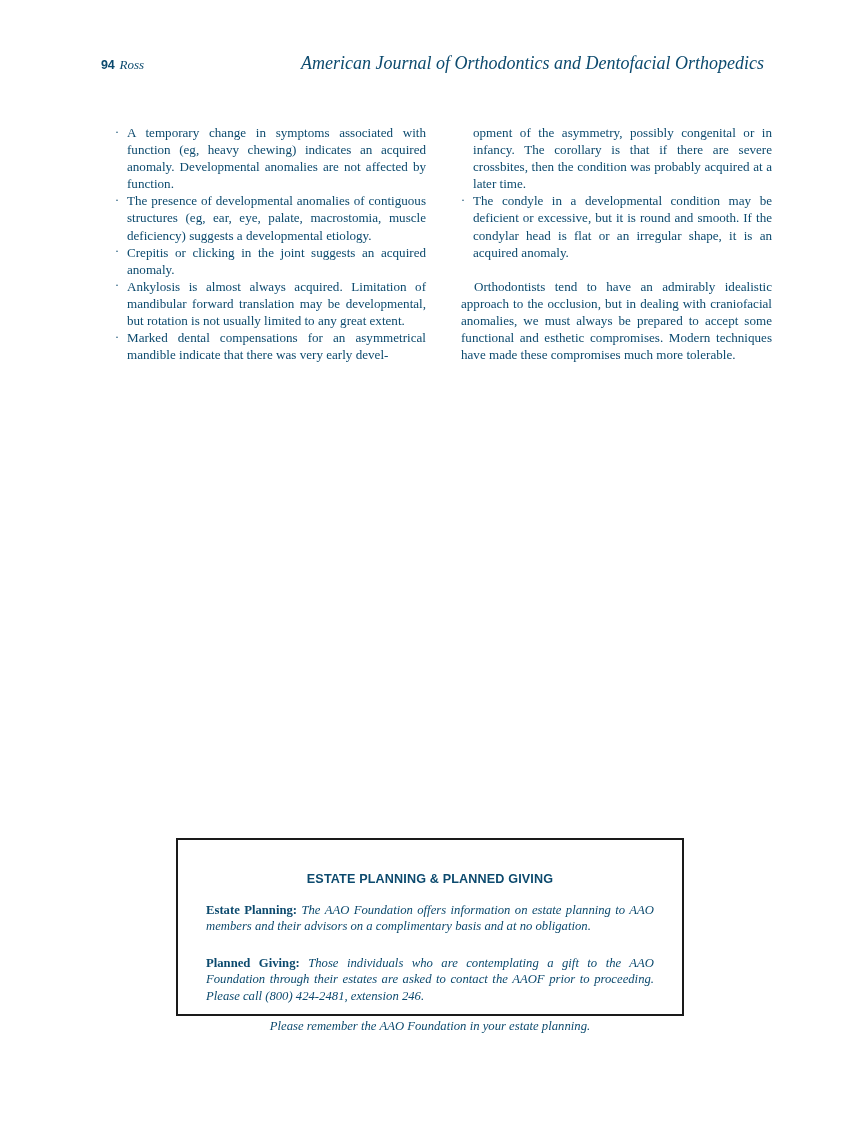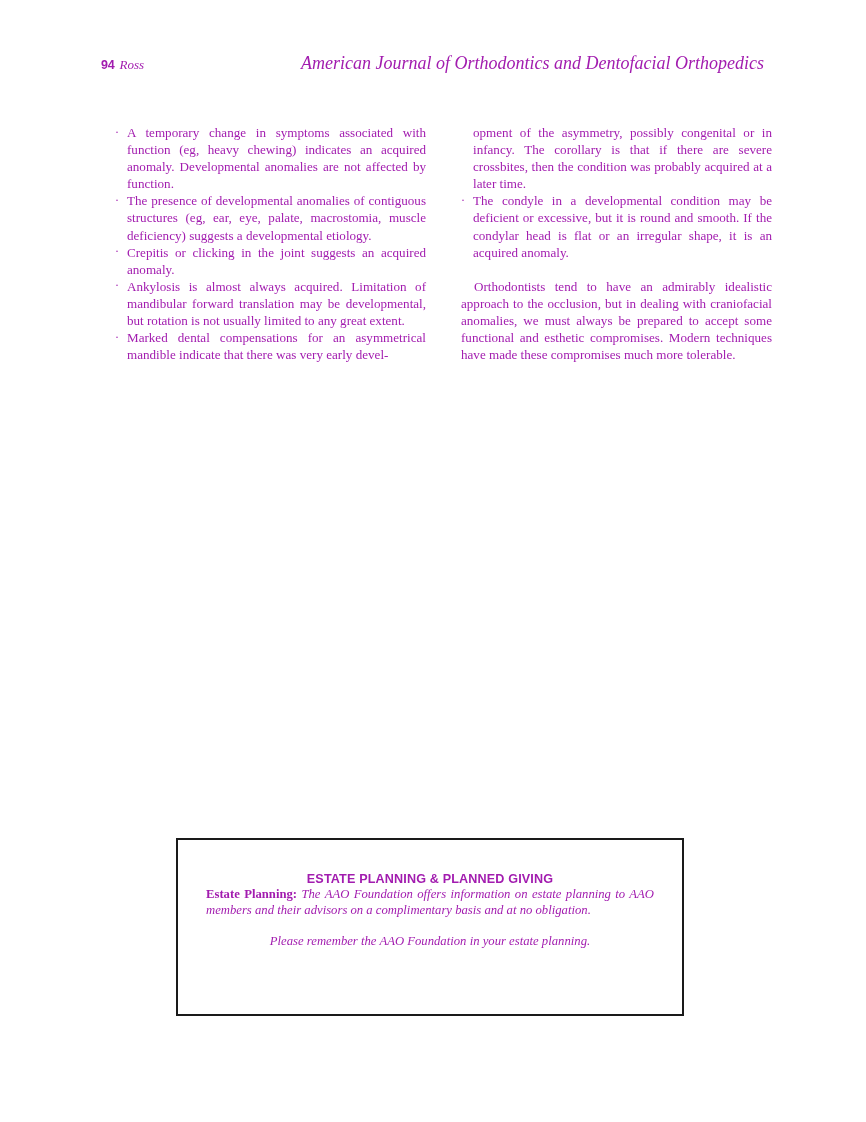--- a/index.html
+++ b/index.html
@@ -6,21 +6,21 @@
     margin: 0;
     padding: 0;
     background: #ffffff;
   }
   .page {
     position: relative;
     width: 866px;
     height: 1122px;
     background: #ffffff;
     font-family: "Liberation Serif", serif;
-    color: #a21caf;
+    color: #0c4a6e;
     overflow: hidden;
   }
 
   
   .running-head {
     position: absolute;
     left: 101px;
     top: 55px;
     width: 663px;
     height: 36px;
@@ -114,21 +114,21 @@
   }
   .notice-body {
     padding: 0 28px;
     font-size: 12.7px;
     line-height: 16.4px;
   }
   .notice-para {
     margin: 0;
     text-align: justify;
   }
-  .notice-para.first { }
+  .notice-para.first { margin-top: 16px; }
   .notice-para.second { margin-top: 20px; }
   .notice-lead {
     font-weight: bold;
     font-style: normal;
   }
   .notice-italic { font-style: italic; }
   .notice-closing {
     margin-top: 14px;
     text-align: center;
     font-style: italic;
@@ -187,17 +187,21 @@
     <p class="body-para spacer-before">Orthodontists tend to have an admirably idealistic approach to the occlusion, but in dealing with craniofacial anomalies, we must always be prepared to accept some functional and esthetic compromises. Modern techniques have made these compromises much more tolerable.</p>
   </div>
 
   <div class="notice-box">
     <div class="notice-title">ESTATE PLANNING &amp; PLANNED GIVING</div>
     <div class="notice-body">
       <p class="notice-para first">
         <span class="notice-lead">Estate Planning:</span>
         <span class="notice-italic">The AAO Foundation offers information on estate planning to AAO members and their advisors on a complimentary basis and at no obligation.</span>
       </p>
+      <p class="notice-para second">
+        <span class="notice-lead">Planned Giving:</span>
+        <span class="notice-italic">Those individuals who are contemplating a gift to the AAO Foundation through their estates are asked to contact the AAOF prior to proceeding. Please call (800) 424-2481, extension 246.</span>
+      </p>
       <div class="notice-closing">Please remember the AAO Foundation in your estate planning.</div>
     </div>
   </div>
 
 </div>
 
 </body></html>

